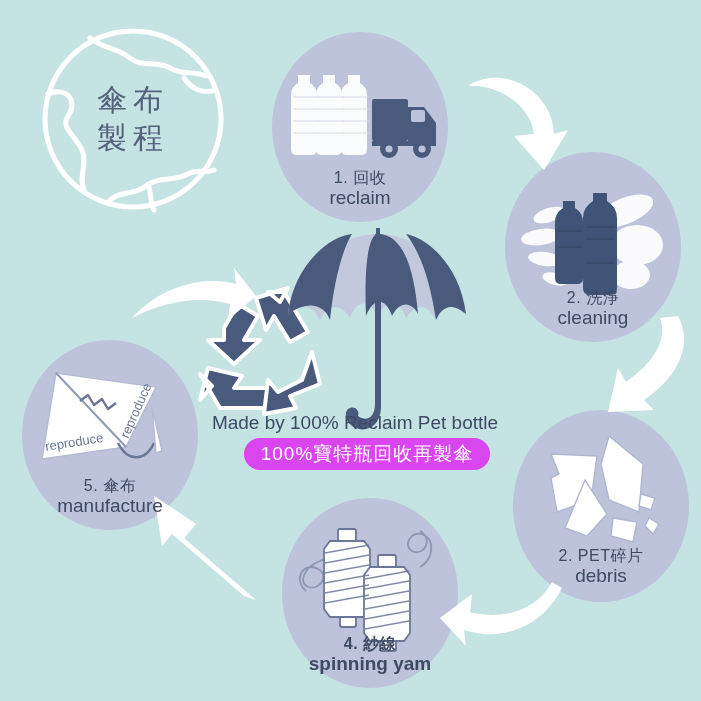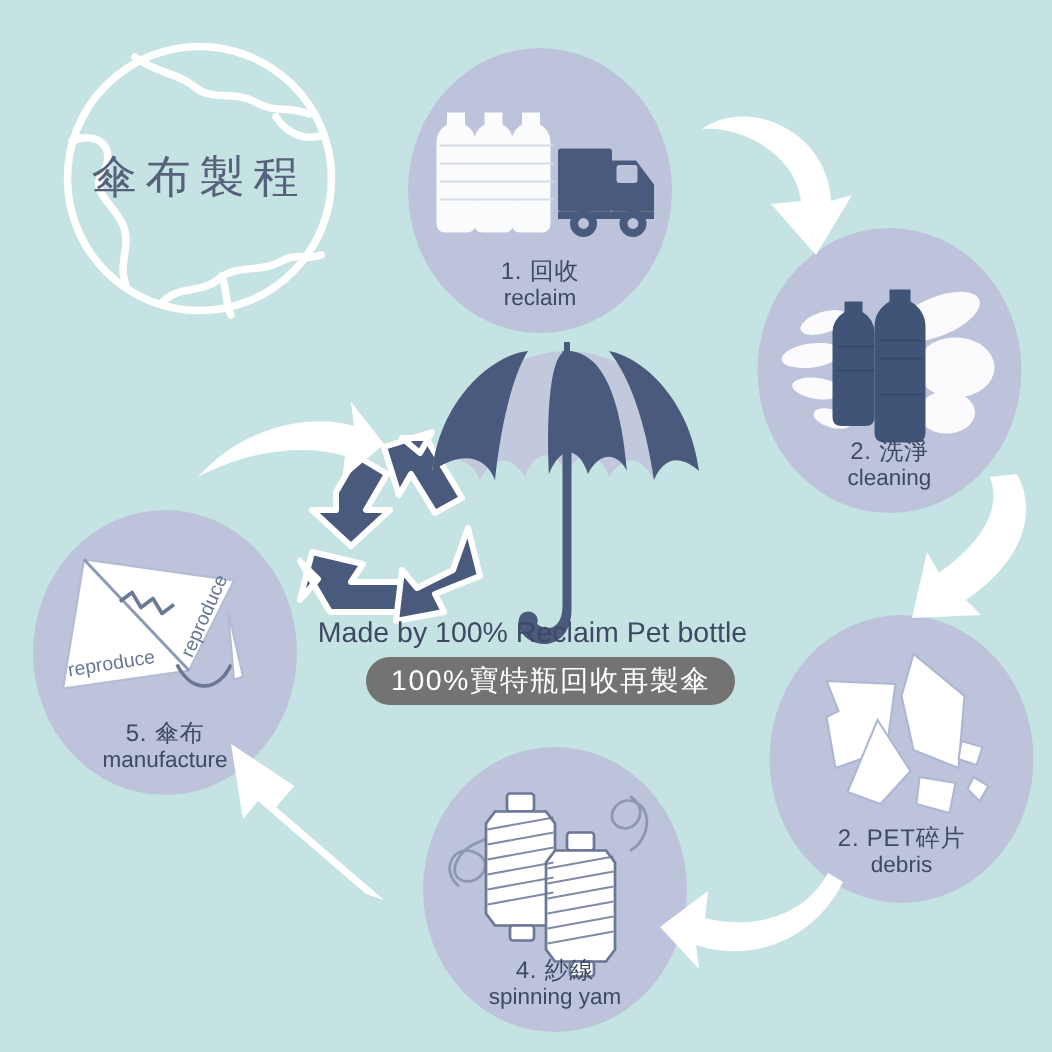--- a/index.html
+++ b/index.html
@@ -9,39 +9,39 @@
     font-family:"Liberation Sans","DejaVu Sans",sans-serif;
     overflow:hidden;
     position:relative;
   }
   #stage{position:absolute;left:0;top:0;width:701px;height:701px;}
   .node{position:absolute;border-radius:50%;background:#bcc3db;
         display:flex;flex-direction:column;align-items:center;justify-content:flex-end;}
   .node .art{position:absolute;left:0;top:0;width:100%;height:100%;}
   .label{position:relative;z-index:3;text-align:center;line-height:1.12;color:#3e4a63;}
   .label .cn{font-size:16px;letter-spacing:.5px;display:block;}
-  .label .en{font-size:15px;display:block;}
+  .label .en{font-size:19px;display:block;}
   
   #node1{left:272px;top:32px;width:176px;height:176px;padding-bottom:14px;}
   #node2{left:505px;top:152px;width:176px;height:176px;padding-bottom:14px;}
   #node3{left:513px;top:410px;width:176px;height:176px;padding-bottom:16px;}
-  #node4{left:282px;top:498px;width:176px;height:176px;padding-bottom:14px;}
+  #node4{left:282px;top:498px;width:176px;height:176px;padding-bottom:14px;font-weight:bold;}
   #node5{left:22px;top:340px;width:176px;height:176px;padding-bottom:14px;}
 
   #globe{position:absolute;left:38px;top:24px;width:190px;height:190px;}
   #globe .gtitle{position:absolute;left:0;top:0;width:190px;height:190px;
-     display:flex;align-items:center;justify-content:center;
+     display:flex;flex-direction:column;align-items:center;justify-content:center;
      color:#56627c;font-size:30px;letter-spacing:6px;line-height:1.28;}
   #globe .gtitle span{display:block;}
 
   #center{position:absolute;left:190px;top:228px;width:330px;height:250px;}
   #centertext{position:absolute;left:175px;top:412px;width:360px;text-align:center;
      font-size:19px;color:#3e4a63;}
   #badge{position:absolute;left:244px;top:438px;width:246px;height:32px;
-     background:#737373;border-radius:16px;color:#ffffff;font-size:19px;
+     background:#d946ef;border-radius:16px;color:#ffffff;font-size:19px;
      display:flex;align-items:center;justify-content:center;letter-spacing:1px;}
   .arrow{position:absolute;}
 </style>
 </head>
 <body>
 
 <div id="stage">
 
   <div id="globe">
     <svg width="190" height="190" viewBox="0 0 190 190">

